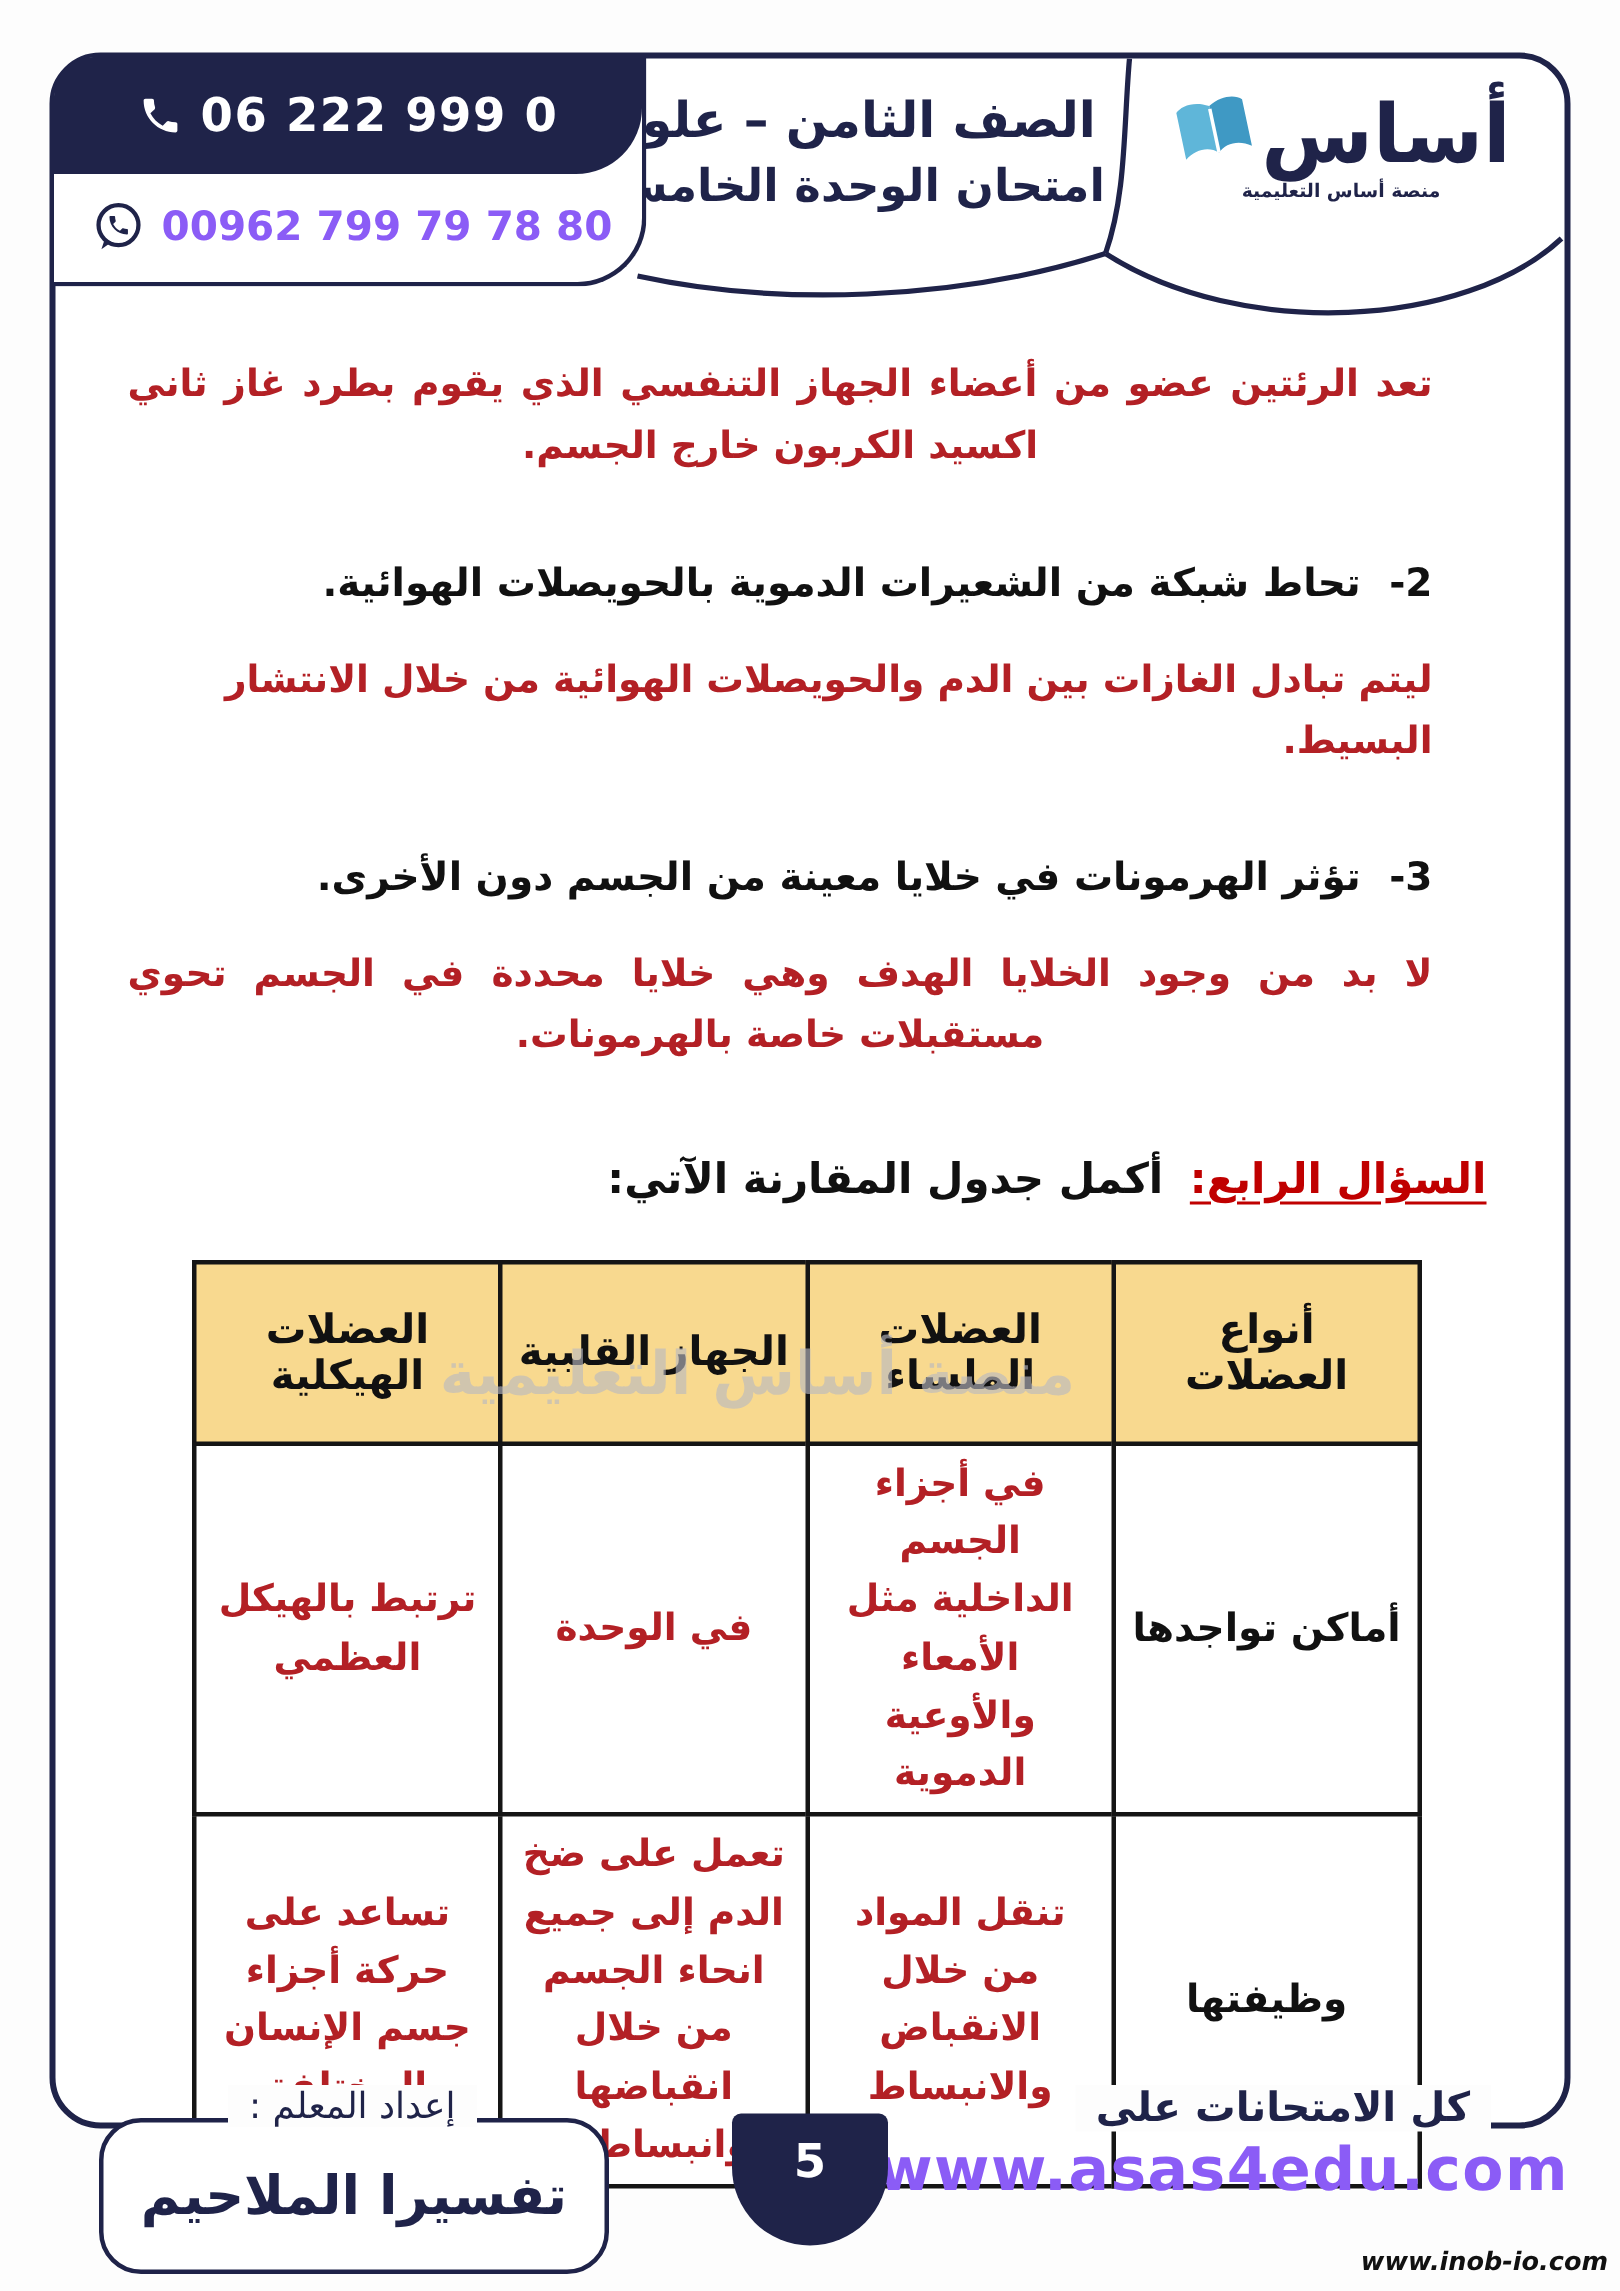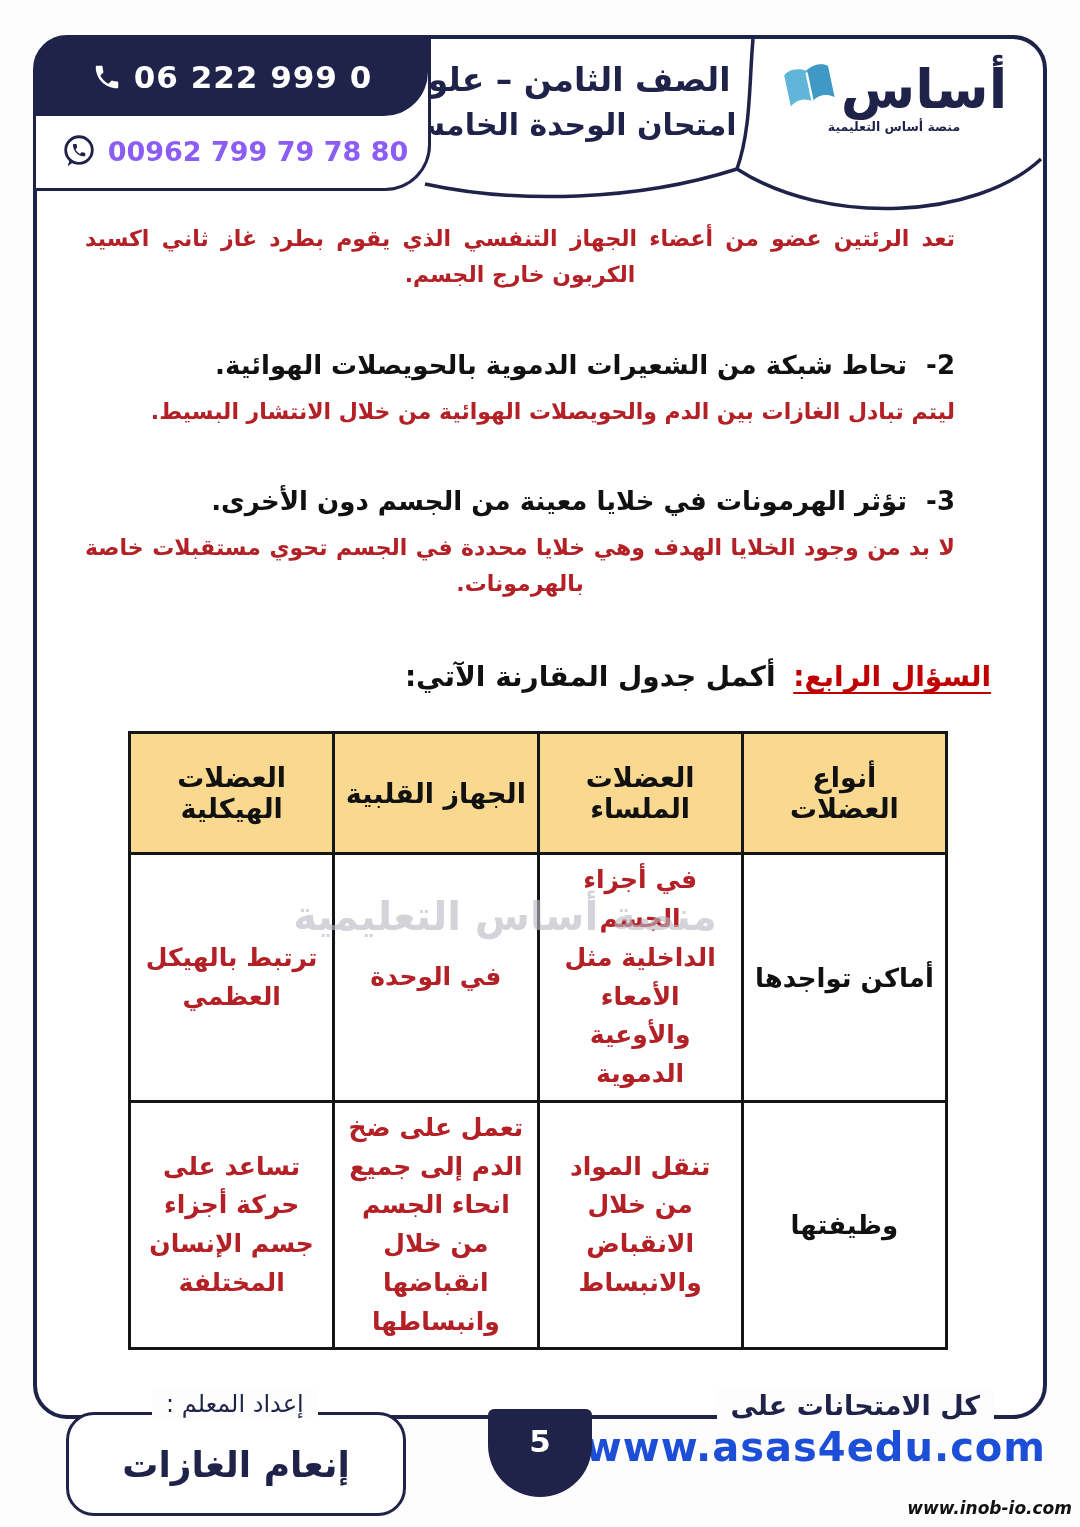--- a/index.html
+++ b/index.html
@@ -54,21 +54,21 @@
   .content{
     position:absolute;left:0;right:0;top:168px;direction:rtl;text-align:right;
     padding:0 52px 0 48px;z-index:1;
   }
   .q-head{font-size:28px;font-weight:bold;margin-top:26px;}
   .q-label{color:#c00000;text-decoration:underline;text-decoration-color:#c00000;text-underline-offset:6px;}
   .q-prompt{color:#111;margin-right:8px;}
   .q3-item{margin:28px 36px 0 0;font-size:26px;font-weight:bold;color:#111;}
   .q3-item .num{margin-left:10px;}
   .answer{
-    margin:14px 36px 0 0;font-size:22px;font-weight:bold;color:#b32025;line-height:1.65;
+    margin:28px 36px 0 0;font-size:25px;font-weight:bold;color:#b32025;line-height:1.65;
   }
   .ans-center{text-align:justify;text-align-last:center;}
   .gap-lg{margin-top:56px;}
   .q4-head{margin-top:58px;}
   
   table.cmp{
     border-collapse:collapse;width:820px;margin:38px 43px 0 43px;direction:rtl;
     table-layout:fixed;background:#fff;
   }
   table.cmp th,table.cmp td{border:3px solid #151515;vertical-align:middle;text-align:center;padding:6px 10px;}
@@ -77,21 +77,21 @@
   td.rcell{font-size:25px;font-weight:bold;color:#b32025;line-height:1.55;background:#fff;}
   tr.r1 td{height:160px;}
   tr.r2 td{height:154px;}
   
   .f-exams{
     position:absolute;right:86px;top:1390px;z-index:3;background:#fdfdfd;
     padding:0 14px;font-size:27px;font-weight:bold;color:#1f2349;direction:rtl;
   }
   .f-site{
     position:absolute;right:34px;top:1424px;z-index:3;
-    font-size:40px;font-weight:bold;color:#1d4ed8;direction:ltr;letter-spacing:1px;
+    font-size:40px;font-weight:bold;color:#8b5cf6;direction:ltr;letter-spacing:1px;
   }
   .page-tab{
     position:absolute;left:488px;top:1409px;width:104px;height:88px;z-index:3;
     background:#1f2349;border-radius:6px 6px 52px 52px;
     display:flex;align-items:flex-start;justify-content:center;
   }
   .page-tab .pn{color:#fff;font-size:31px;font-weight:bold;margin-top:14px;}
   .t-label{
     position:absolute;left:152px;top:1390px;z-index:4;background:#fdfdfd;
     padding:0 14px;font-size:24px;font-weight:normal;color:#1f2349;direction:rtl;
@@ -223,16 +223,16 @@
 
 <div class="f-exams">كل الامتحانات على</div>
 <div class="f-site">www.asas4edu.com</div>
 
 <div class="page-tab">
   <span class="pn">5</span>
 </div>
 
 <div class="t-label">إعداد المعلم :</div>
 <div class="t-box">
-  <span class="name">إنعام الغازات</span>
+  <span class="name">تفسيرا الملاحيم</span>
 </div>
 
 <div class="corner-site">www.inob-io.com</div>
 
 </body></html>

